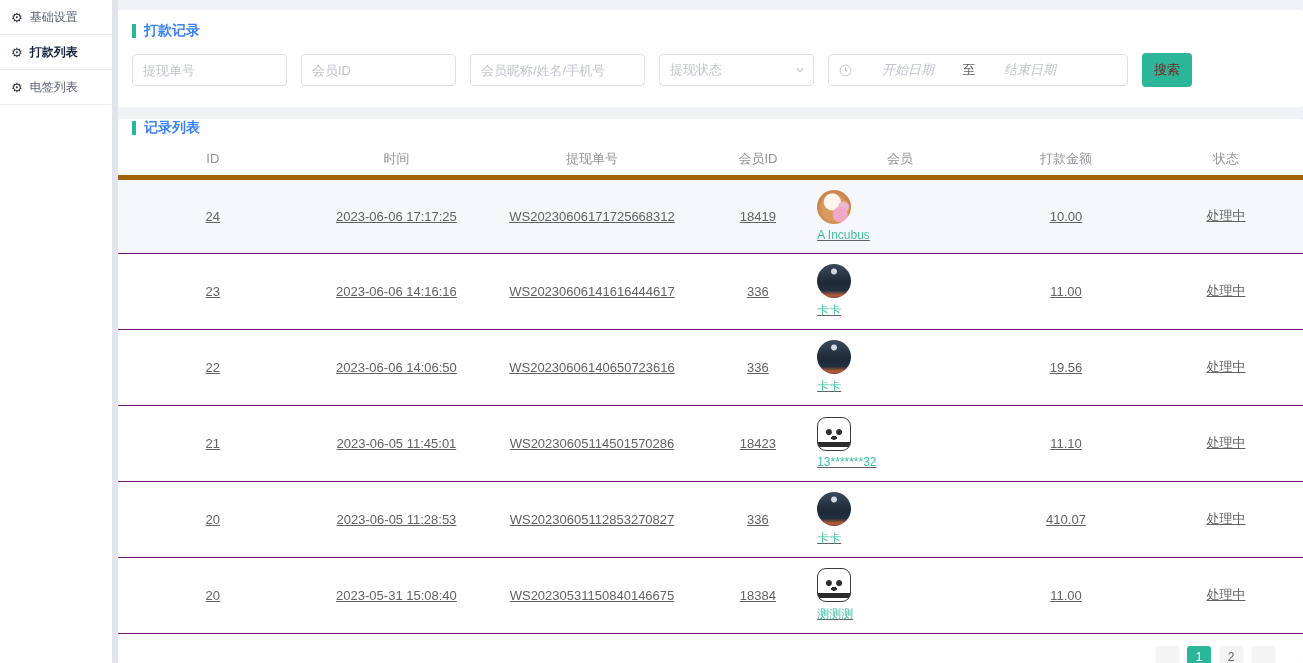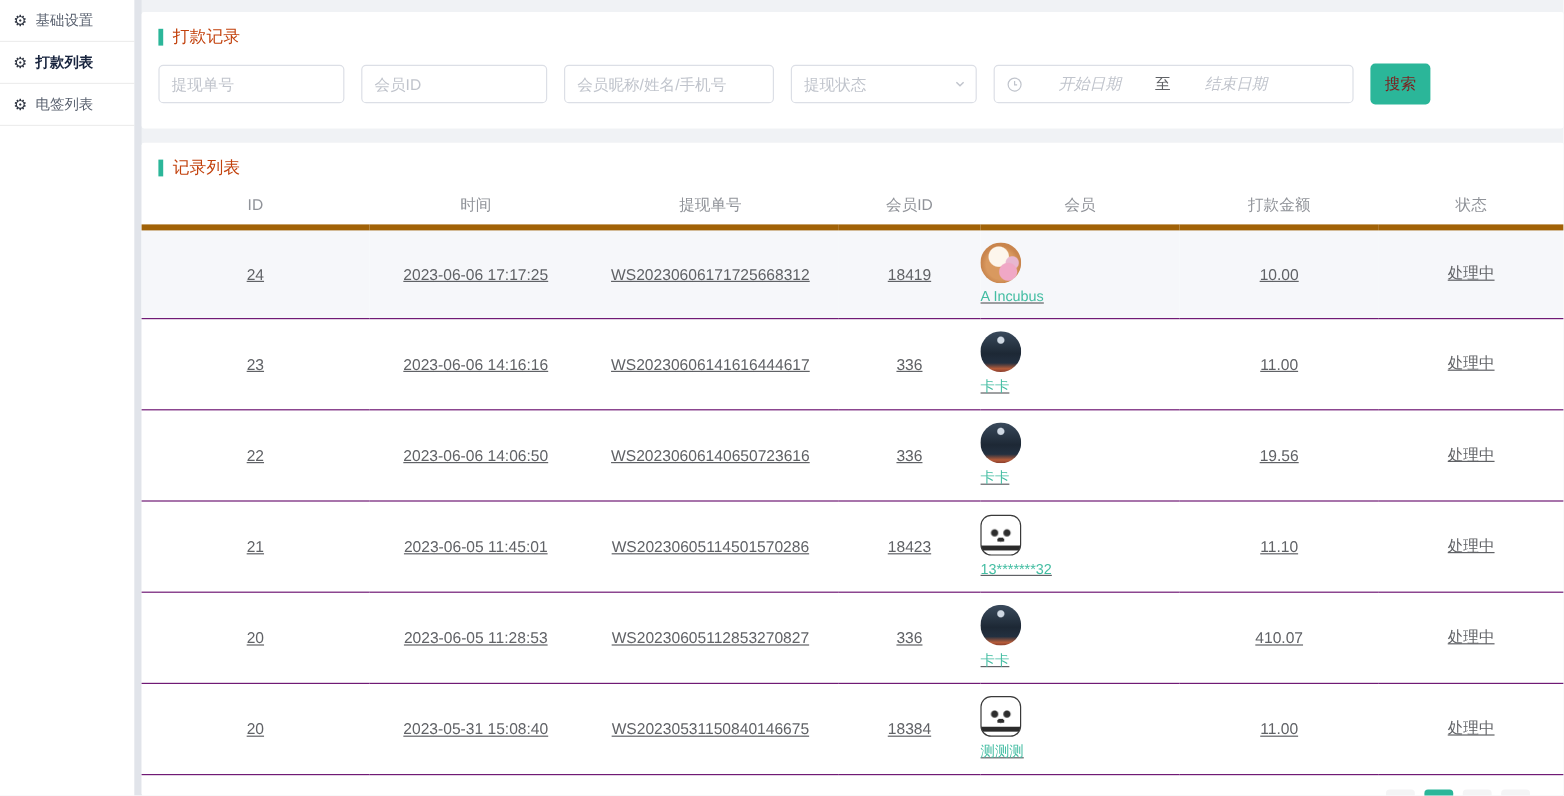--- a/index.html
+++ b/index.html
@@ -17,47 +17,47 @@
     border-bottom:1px solid #ededed; cursor:pointer; background:#fff;
   }
   .side-item .gear { font-size:13px; color:#2f3542; line-height:1; }
   .side-item.active { color:#17233d; font-weight:bold; }
   .v-strip { width:6px; flex:0 0 6px; background:#e1e4ea; }
   
   .main { flex:1; display:flex; flex-direction:column; padding-top:10px; min-width:0; }
   .card { background:#fff; border-radius:2px; }
   .section-title { display:flex; align-items:center; gap:8px; height:20px; }
   .section-bar { width:4px; height:14px; background:var(--accent); display:inline-block; }
-  .section-text { font-size:14px; font-weight:normal; color:#c2410c; }
+  .section-text { font-size:14px; font-weight:bold; color:#3b82f6; }
   
   .filter-card { padding:11px 14px 20px 14px; }
   .filter-row { display:flex; align-items:center; gap:14px; margin-top:12px; }
   .ipt {
     height:32px; border:1px solid #dcdfe6; border-radius:4px;
     padding:0 10px; font-size:13px; color:#606266; outline:none; background:#fff;
     font-family:inherit;
   }
   .ipt::placeholder { color:#c0c4cc; }
   .w155 { width:155px; } .w175 { width:175px; }
   .select-box { position:relative; width:155px; }
-  .select-box .ipt { width:100%; padding-right:26px; cursor:pointer; }
+  .select-box .ipt { width:100%; padding-right:26px; cursor:pointer;font-family:Liberation Serif, serif; }
   .select-arrow { position:absolute; right:9px; top:50%; transform:translateY(-50%); color:#c0c4cc; display:flex; }
   .date-range {
     width:300px; height:32px; border:1px solid #dcdfe6; border-radius:4px;
     display:flex; align-items:center; padding:0 10px; background:#fff; cursor:pointer;
   }
   .date-range .clock { color:#c0c4cc; display:flex; margin-right:10px; }
   .date-ph { color:#c0c4cc; width:92px; text-align:center;font-style:italic; }
   .date-sep { color:#606266; width:30px; text-align:center; }
   .search-btn {
     width:50px; height:34px; background:var(--accent); border:none; border-radius:4px;
     color:#7f1d1d; font-size:13px; cursor:pointer; font-family:inherit;
   }
   
-  .list-card { margin-top:12px; flex:1; padding-top:12px; display:flex; flex-direction:column; min-height:0; }
+  .list-card { margin-top:12px; flex:1; display:flex; flex-direction:column; min-height:0; }
   .list-card .section-title { padding:0 14px; }
   table { width:100%; border-collapse:collapse; table-layout:fixed; margin-top:6px; }
   th {
     height:34px; font-weight:400; color:#909399; font-size:13px;
     border-bottom:5px solid #a16207; text-align:center;
   }
   td {
     height:76px; border-bottom:1px solid #701a75; text-align:center;
     color:#606266; font-size:13px; word-break:break-all;text-decoration:underline;
   }

